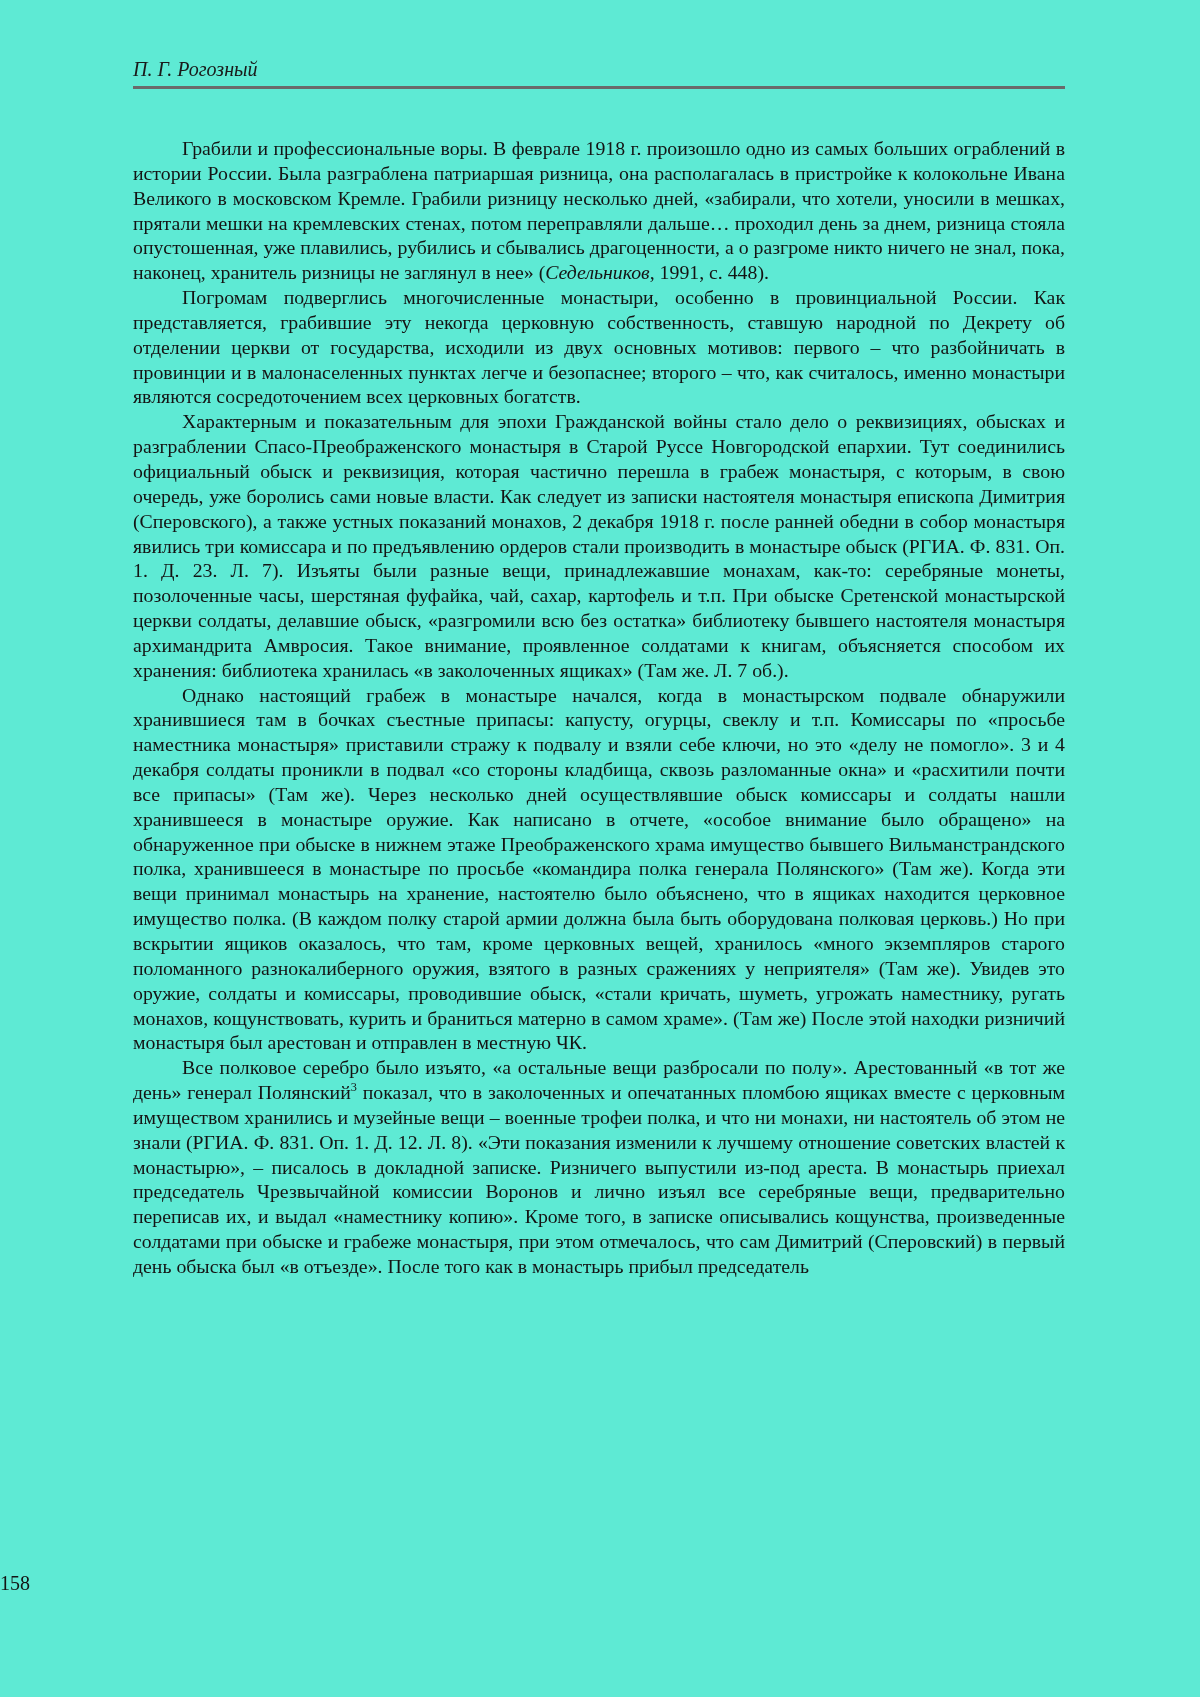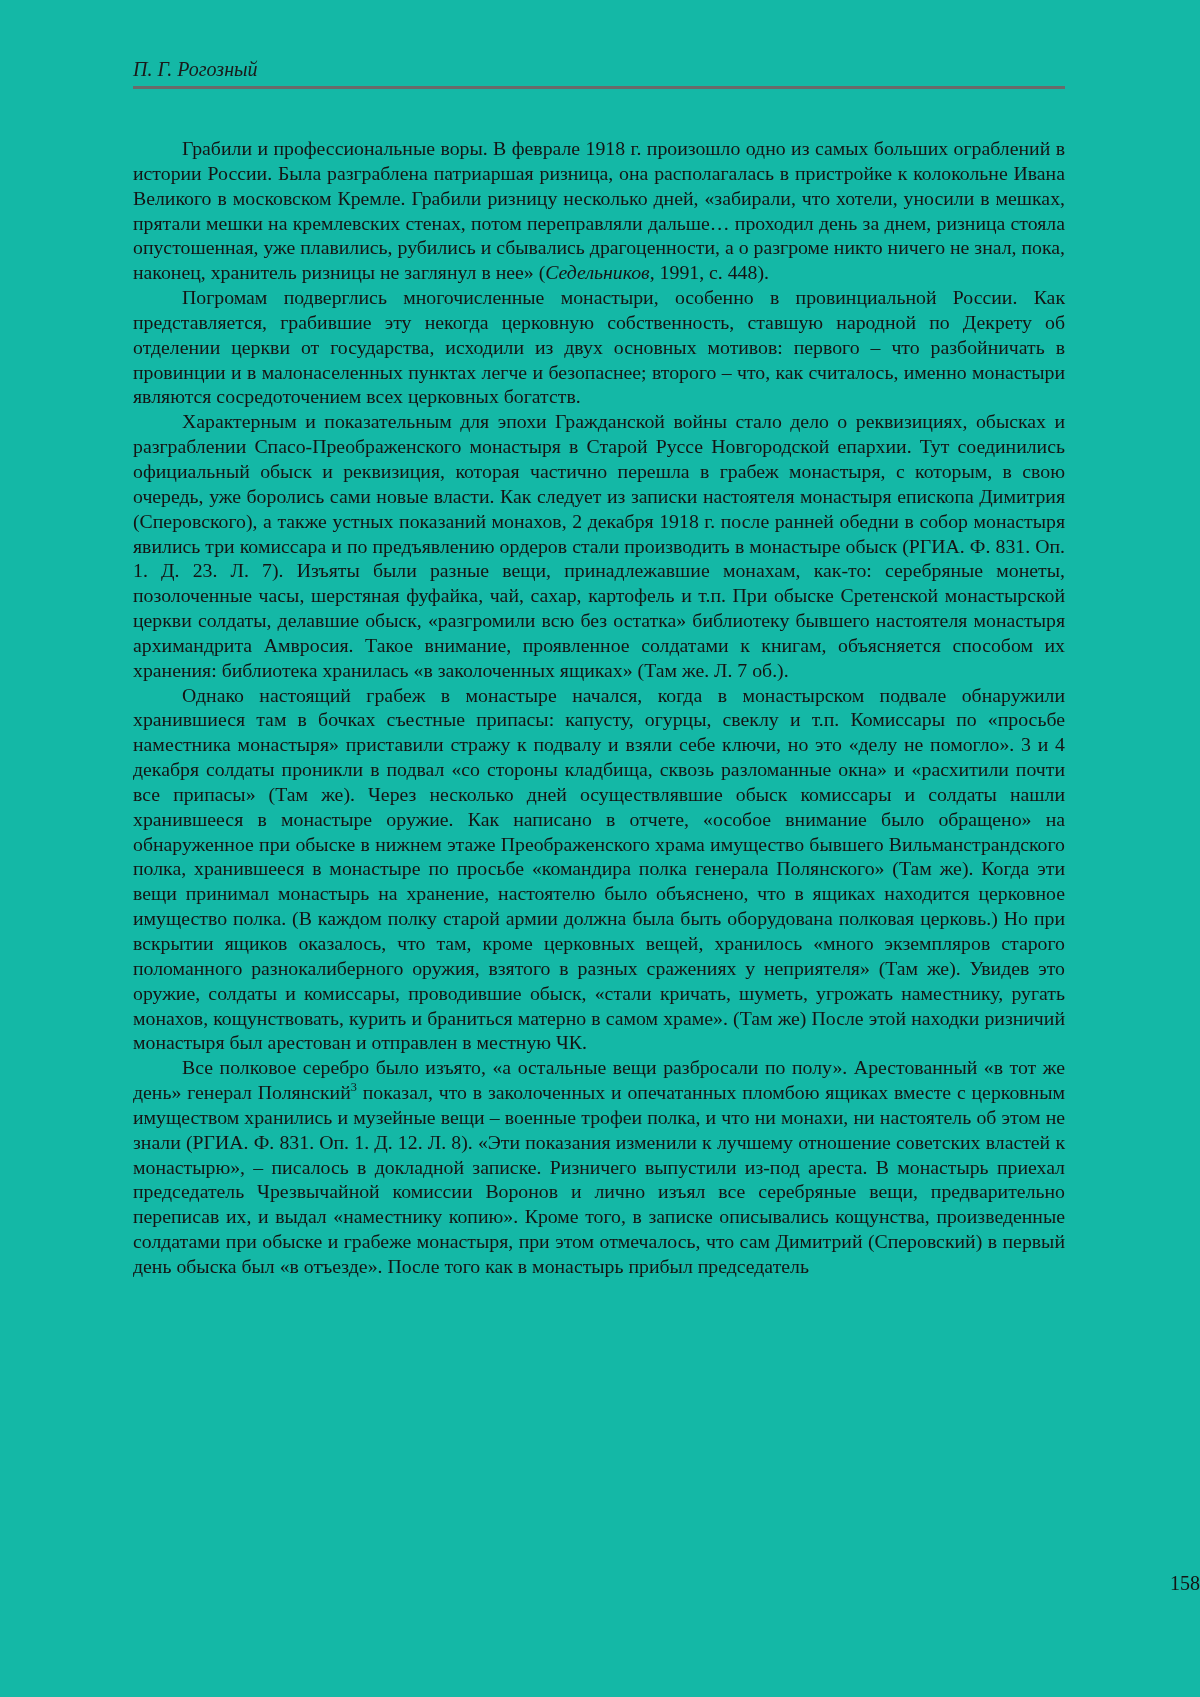--- a/index.html
+++ b/index.html
@@ -4,21 +4,21 @@
 <style>
   html, body {
     margin: 0;
     padding: 0;
     background: #ffffff;
   }
   .page {
     position: relative;
     width: 1200px;
     height: 1697px;
-    background: #14b8a6;
+    background: #5eead4;
     font-family: "Liberation Serif", "DejaVu Serif", serif;
     color: #111111;
     overflow: hidden;
   }
   .running-header {
     position: absolute;
     left: 133px;
     top: 56px;
     width: 932px;
   }
@@ -55,21 +55,21 @@
   .article-body sup {
     font-size: 0.62em;
     line-height: 0;
     vertical-align: super;
   }
   .page-number {
     position: absolute;
     left: 0;
     top: 1572px;
     width: 1200px;
-    text-align: right;
+    text-align: left;
     font-size: 20px;
     color: #141414;
   }
 </style>
 </head>
 <body>
 
 <div class="page">
 
   <div class="running-header">

